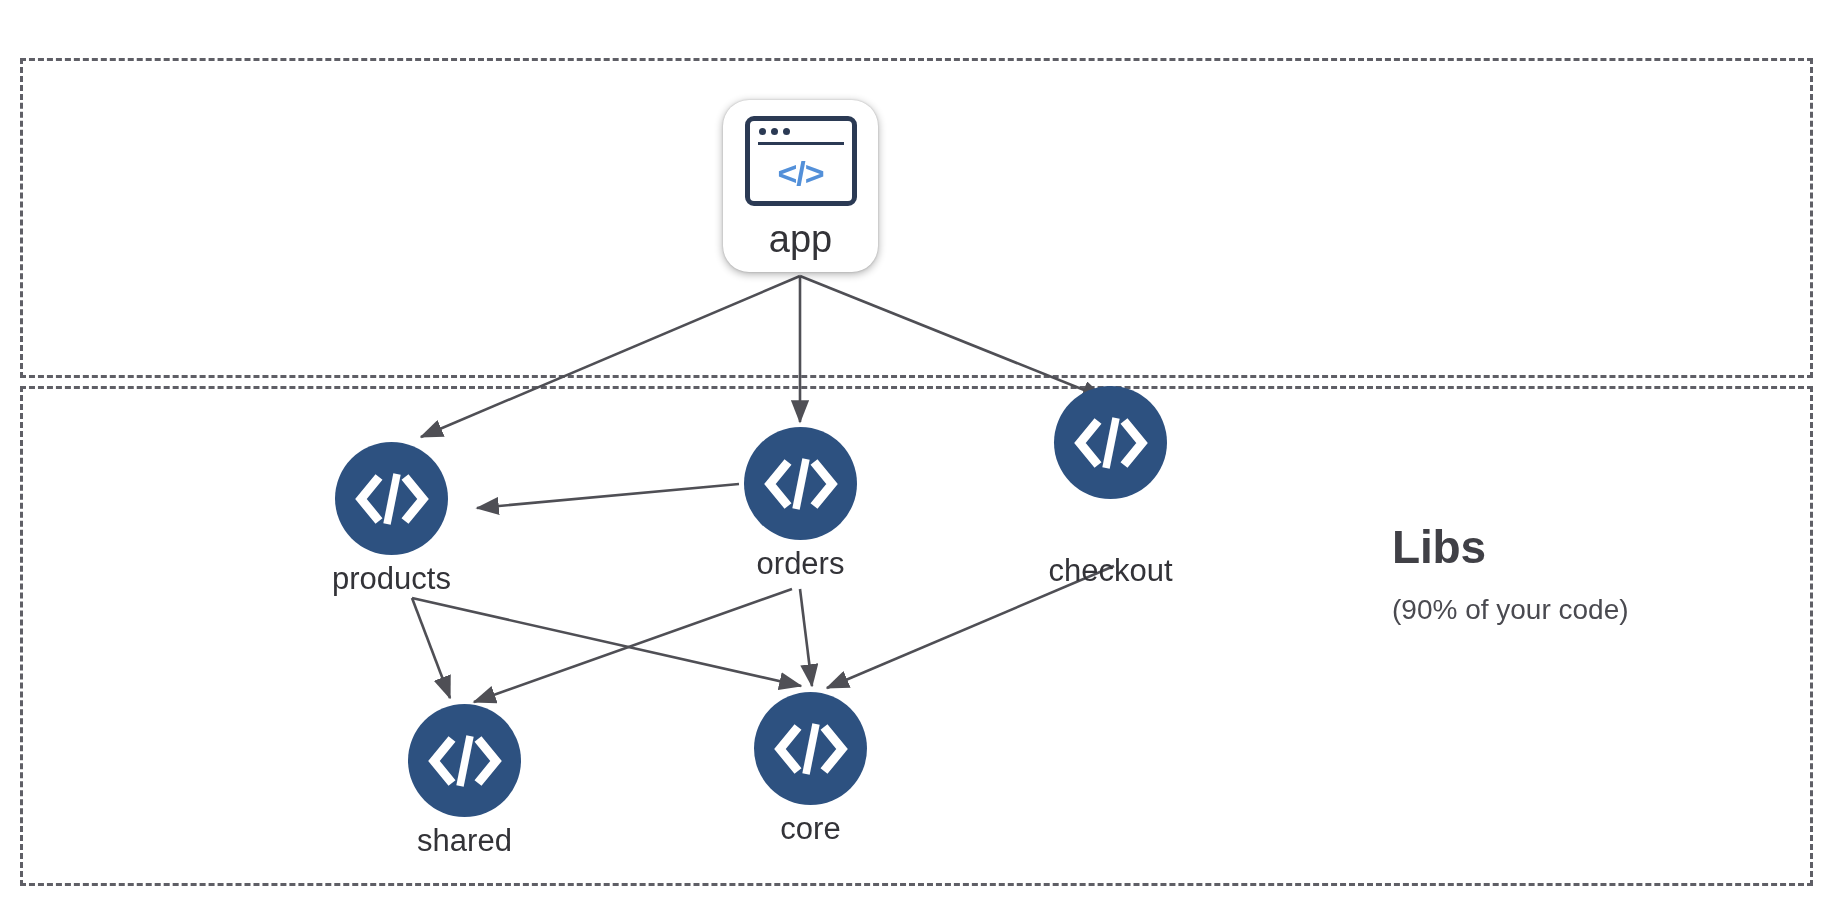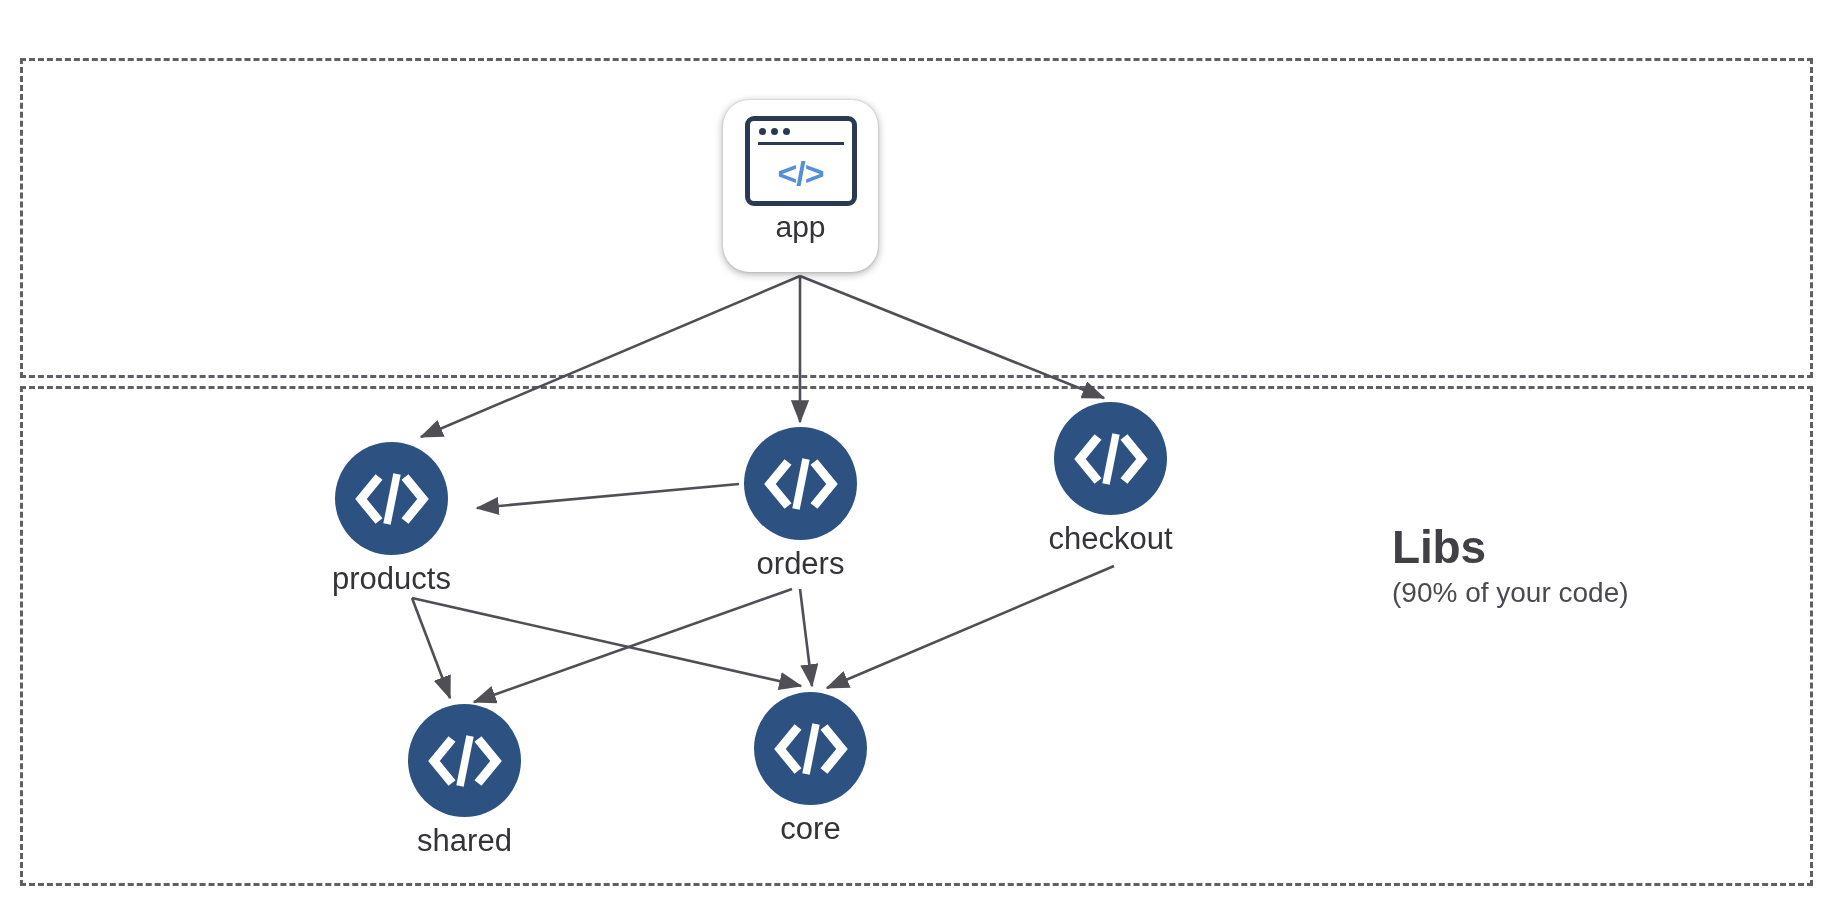--- a/index.html
+++ b/index.html
@@ -53,21 +53,21 @@
   }
   .zone-caption .zc-sub {
     font-size: 33px;
     font-weight: normal;
     color: #4a4a50;
     display: block;
     margin-top: 4px;
   }
   .zone-caption.small-sub .zc-sub {
     font-size: 28px;
-    margin-top: 2px;
+    margin-top: 19px;
   }
   #caption-apps {
     left: 1392px;
     top: 124px;
   }
   #caption-libs {
     left: 1392px;
     top: 520px;
   }
 
@@ -138,22 +138,22 @@
     display: flex;
     align-items: center;
     justify-content: center;
     color: #5390d9;
     font-family: "Liberation Sans", sans-serif;
     font-size: 34px;
     font-weight: bold;
     letter-spacing: -1px;
   }
   #node-app .app-label {
-    margin-top: 4px;
-    font-size: 30px;
+    margin-top: 12px;
+    font-size: 38px;
     color: #333338;
   }
 
   
   .lib-node {
     position: absolute;
     width: 113px;
     display: flex;
     flex-direction: column;
     align-items: center;
@@ -170,21 +170,21 @@
   }
   .lib-circle svg { display: block; }
   .lib-label {
     margin-top: 6px;
     font-size: 31px;
     color: #333338;
     white-space: nowrap;
   }
   #node-products { left: 335px; top: 442px; justify-content: center; }
   #node-orders   { left: 744px; top: 427px; align-items: center; }
-  #node-checkout { left: 1054px; top: 402px; }
+  #node-checkout { left: 1054px; top: 386px; gap: 48px; }
   #node-shared   { left: 408px; top: 704px; align-items: center; }
   #node-core     { left: 754px; top: 692px; text-align: center; }
 </style>
 </head>
 <body>
 
 <div id="canvas">
 
   <div class="zone" id="zone-apps"></div>
   <div class="zone" id="zone-libs"></div>

